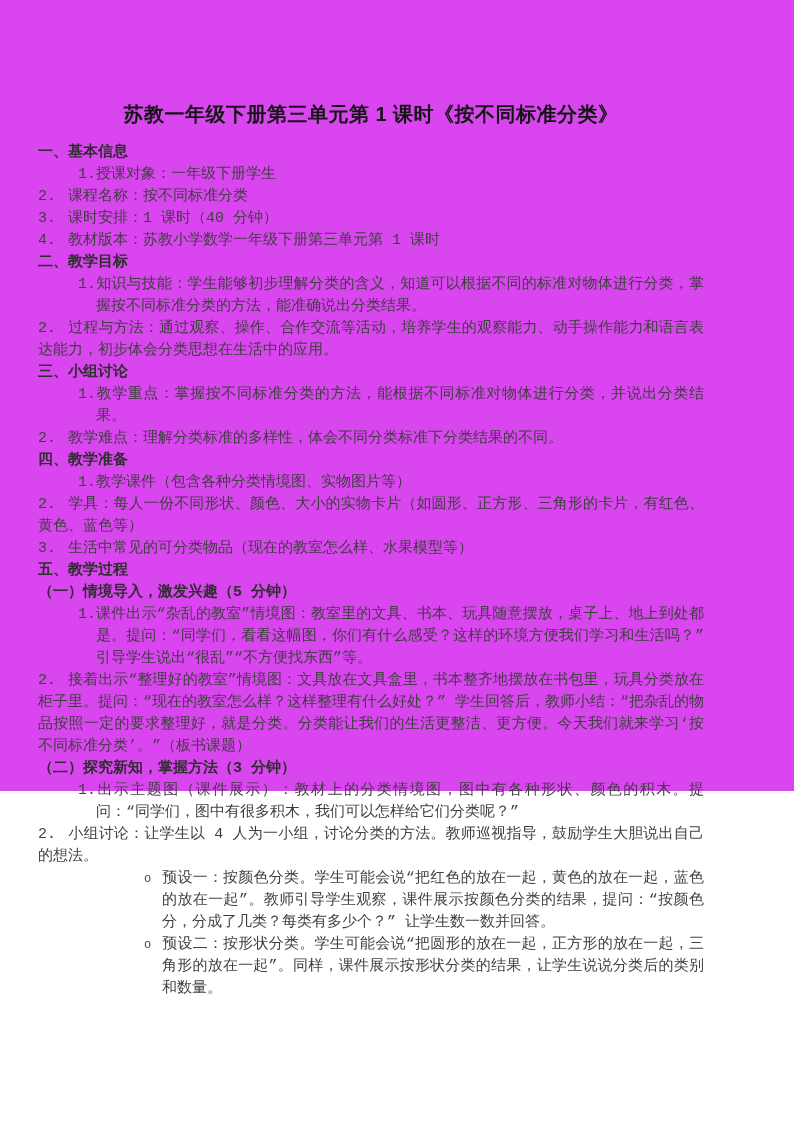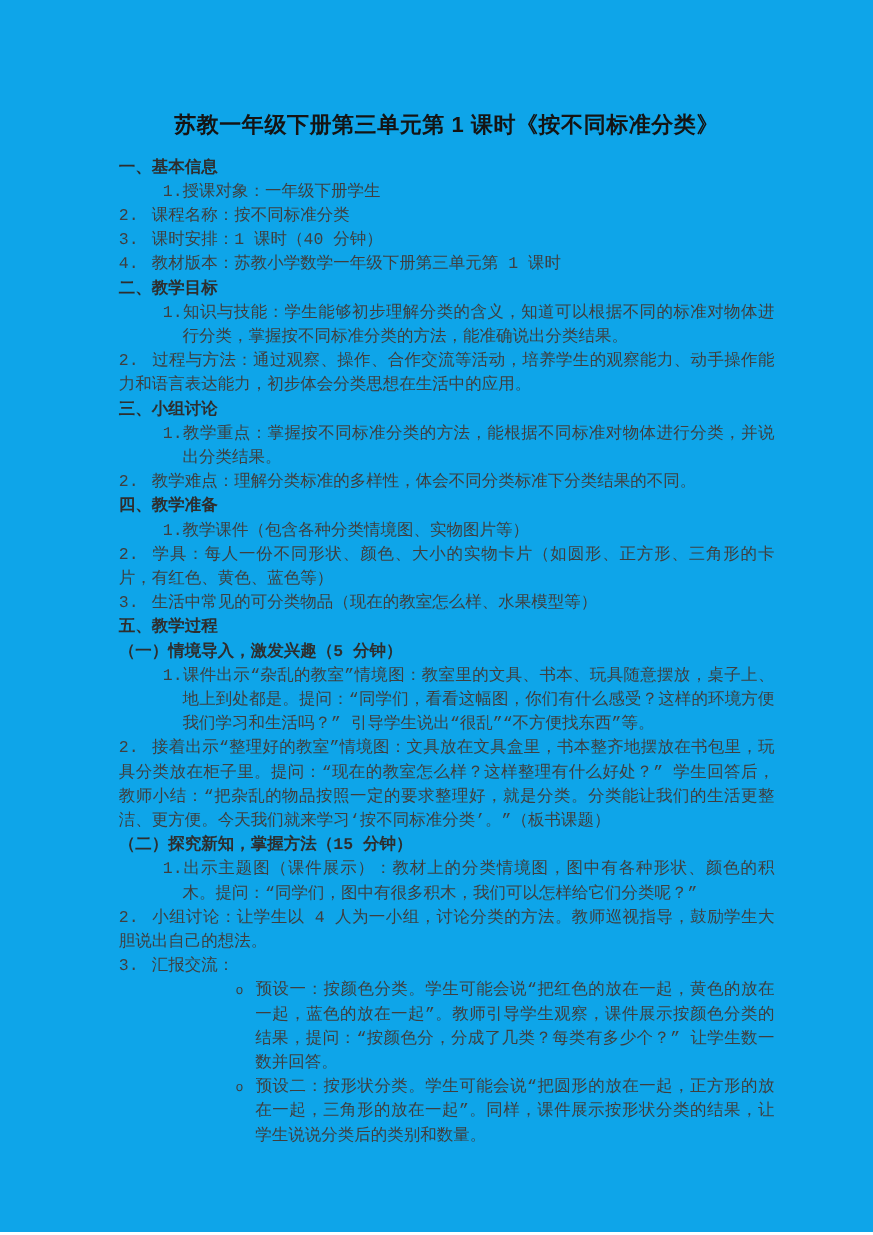--- a/index.html
+++ b/index.html
@@ -3,25 +3,25 @@
 <meta charset="utf-8">
 <style>
   html, body { margin: 0; padding: 0; }
   body {
     width: 794px; height: 1123px;
     background: #ffffff;
     overflow: hidden;
   }
   .page {
     box-sizing: border-box;
-    width: 794px; height: 1120px;
-    padding: 102px 90px 0 108px;
+    width: 794px; height: 791px;
+    padding: 102px 90px 0 38px;
     font-family: "Liberation Sans", "DejaVu Sans", sans-serif;
     color: #3f3f3f;
-    background: #0ea5e9;
+    background: #d946ef;
   }
   .doc-title {
     margin: 0 0 16px 0;
     font-size: 20px;
     line-height: 24px;
     font-weight: 700;
     color: #141414;
     text-align: center;
     letter-spacing: 0.5px;
   }
@@ -77,20 +77,19 @@
       <p class="block li1"><span class="num">1.</span><span>教学重点：掌握按不同标准分类的方法，能根据不同标准对物体进行分类，并说出分类结果。</span></p>
       <p class="block pnum"><span class="num">2.</span><span>教学难点：理解分类标准的多样性，体会不同分类标准下分类结果的不同。</span></p>
       <p class="block h1">四、教学准备</p>
       <p class="block li1"><span class="num">1.</span><span>教学课件（包含各种分类情境图、实物图片等）</span></p>
       <p class="block pnum"><span class="num">2.</span><span>学具：每人一份不同形状、颜色、大小的实物卡片（如圆形、正方形、三角形的卡片，有红色、黄色、蓝色等）</span></p>
       <p class="block pnum"><span class="num">3.</span><span>生活中常见的可分类物品（现在的教室怎么样、水果模型等）</span></p>
       <p class="block h1">五、教学过程</p>
       <p class="block h2">（一）情境导入，激发兴趣（5 分钟）</p>
       <p class="block li1"><span class="num">1.</span><span>课件出示“杂乱的教室”情境图：教室里的文具、书本、玩具随意摆放，桌子上、地上到处都是。提问：“同学们，看看这幅图，你们有什么感受？这样的环境方便我们学习和生活吗？” 引导学生说出“很乱”“不方便找东西”等。</span></p>
       <p class="block pnum"><span class="num">2.</span><span>接着出示“整理好的教室”情境图：文具放在文具盒里，书本整齐地摆放在书包里，玩具分类放在柜子里。提问：“现在的教室怎么样？这样整理有什么好处？” 学生回答后，教师小结：“把杂乱的物品按照一定的要求整理好，就是分类。分类能让我们的生活更整洁、更方便。今天我们就来学习‘按不同标准分类’。”（板书课题）</span></p>
-      <p class="block h2">（二）探究新知，掌握方法（15 分钟）</p>
+      <p class="block h2">（二）探究新知，掌握方法（3 分钟）</p>
       <p class="block li1"><span class="num">1.</span><span>出示主题图（课件展示）：教材上的分类情境图，图中有各种形状、颜色的积木。提问：“同学们，图中有很多积木，我们可以怎样给它们分类呢？”</span></p>
       <p class="block pnum"><span class="num">2.</span><span>小组讨论：让学生以 4 人为一小组，讨论分类的方法。教师巡视指导，鼓励学生大胆说出自己的想法。</span></p>
-      <p class="block pnum"><span class="num">3.</span><span>汇报交流：</span></p>
       <p class="block li2"><span class="bullet">o</span><span>预设一：按颜色分类。学生可能会说“把红色的放在一起，黄色的放在一起，蓝色的放在一起”。教师引导学生观察，课件展示按颜色分类的结果，提问：“按颜色分，分成了几类？每类有多少个？” 让学生数一数并回答。</span></p>
       <p class="block li2"><span class="bullet">o</span><span>预设二：按形状分类。学生可能会说“把圆形的放在一起，正方形的放在一起，三角形的放在一起”。同样，课件展示按形状分类的结果，让学生说说分类后的类别和数量。</span></p>
     </div>
 </div>
 
 </body></html>

